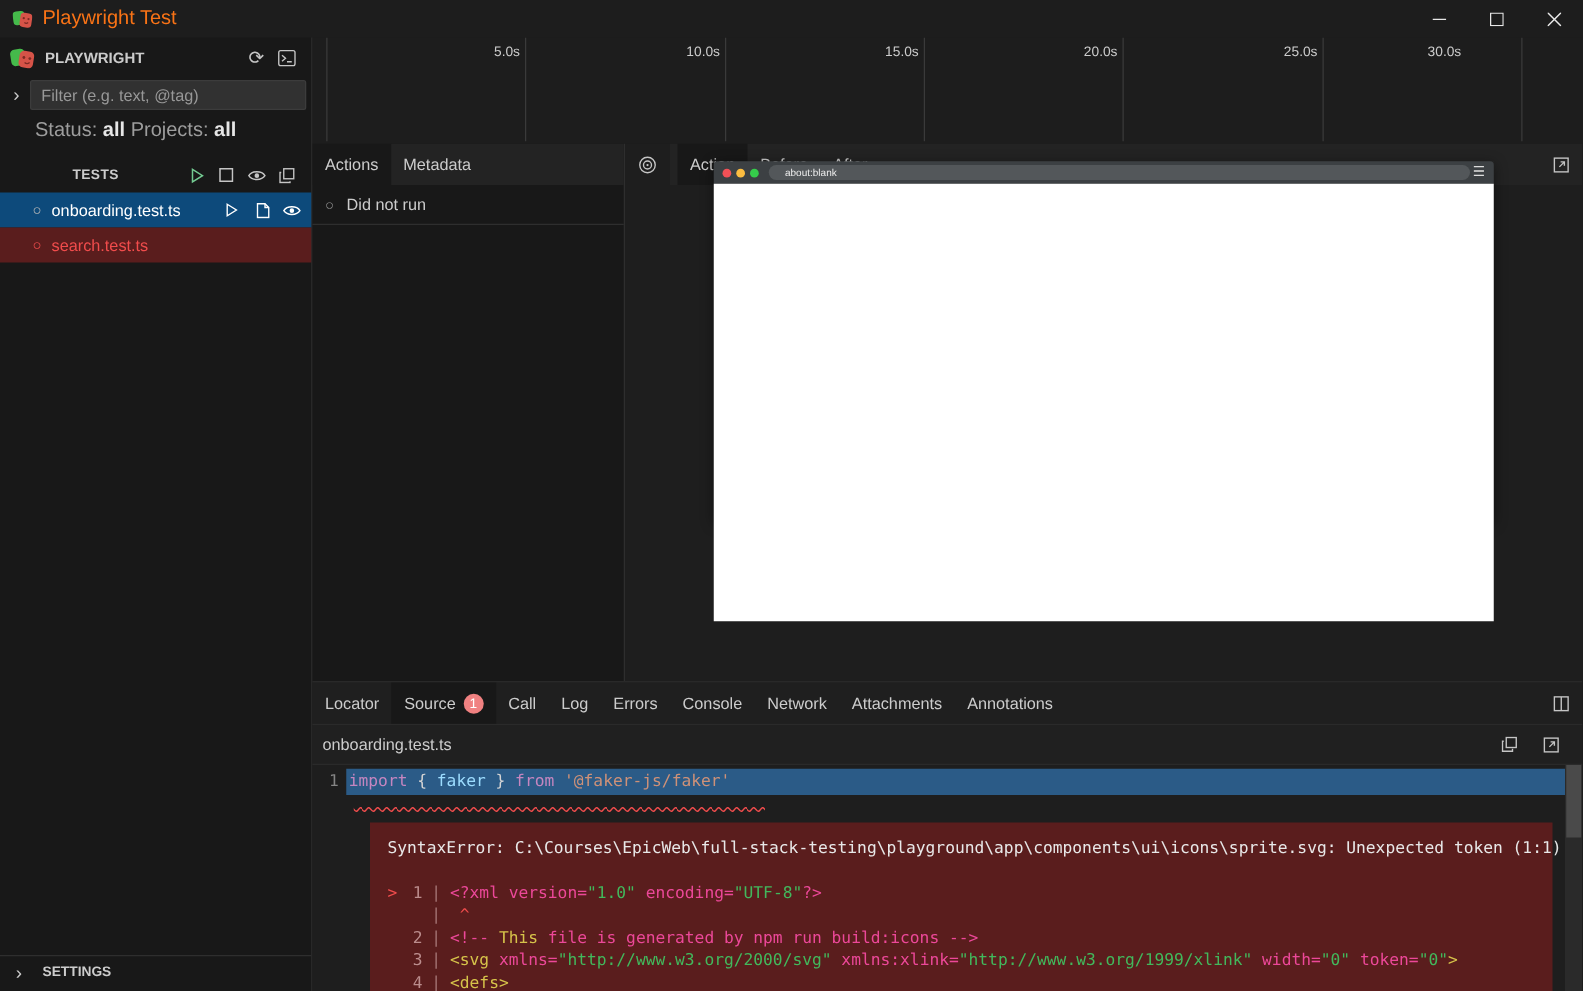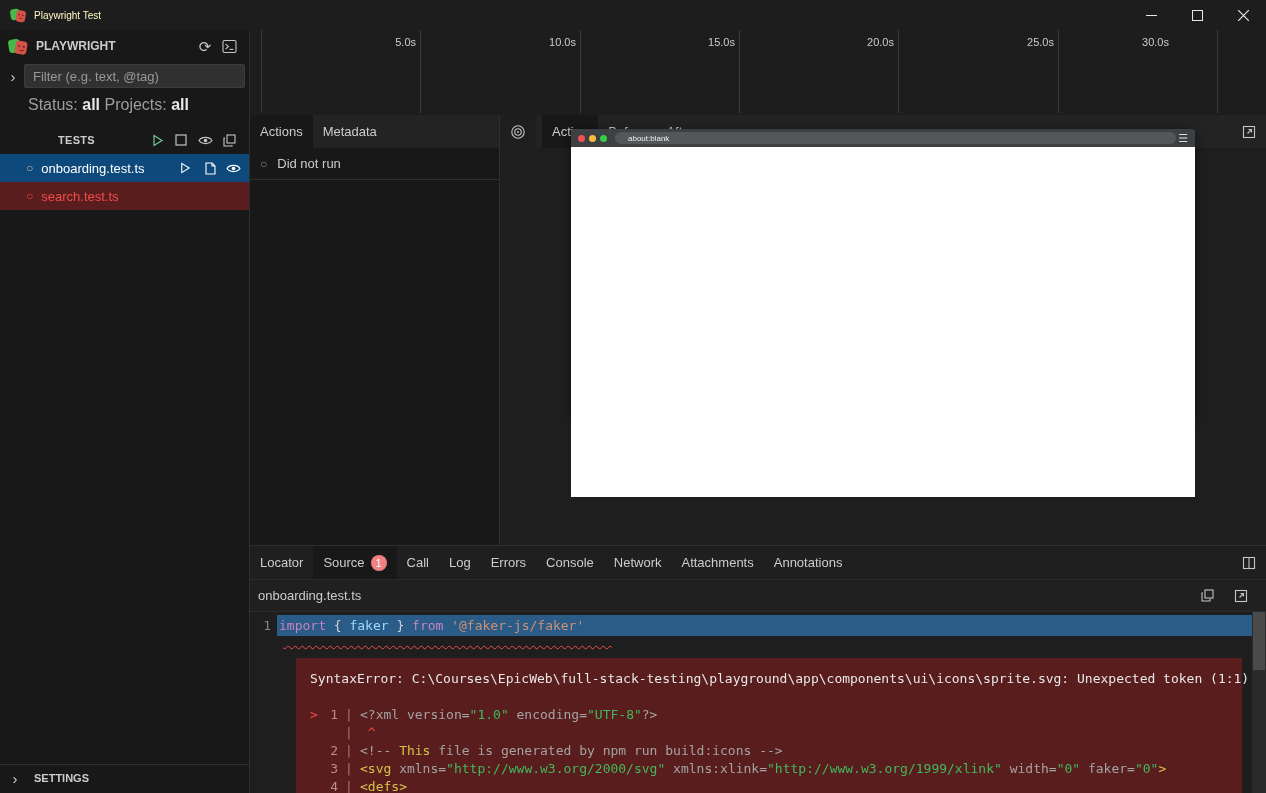--- a/index.html
+++ b/index.html
@@ -7,21 +7,21 @@
   body {
     background:#1e1e1e; color:#cccccc;
     font-family:"Liberation Sans", sans-serif; font-size:13px;
     position:relative; -webkit-font-smoothing:antialiased;
   }
   svg { display:block; }
 
   
   .titlebar { position:absolute; left:0; top:0; width:1266px; height:30px; background:#1d1d1d; display:flex; align-items:center; }
   .titlebar .logo { margin:0 8px 0 10px; }
-  .titlebar .title { font-size:10px; color:#fef9c3; }
+  .titlebar .title { font-size:16px; color:#f97316; }
   .win-controls { position:absolute; right:0; top:0; height:30px; display:flex; }
   .win-btn { width:46px; height:30px; display:flex; align-items:center; justify-content:center; color:#e8e8e8; cursor:pointer; }
 
   
   .sidebar { position:absolute; left:0; top:30px; width:250px; height:763px; background:#181818; border-right:1px solid #2e2e2e; }
   .pw-header { height:32px; display:flex; align-items:center; padding:0 8px; }
   .pw-header .hd-title { font-weight:bold; font-size:12px; color:#cccccc; margin-left:8px; flex:1; }
   .hd-icon { width:24px; height:24px; display:flex; align-items:center; justify-content:center; color:#c5c5c5; cursor:pointer; }
   .refresh-glyph { font-size:15px; line-height:1; }
   .filter-row { display:flex; align-items:center; padding:2px 4px 2px 2px; }
@@ -82,21 +82,21 @@
   .hl { flex:1; background:#2b5b87; margin-right:14px; padding-left:2px; white-space:pre; color:#d4d4d4; }
   .tk-kw { color:#c586c0; } .tk-v { color:#9cdcfe; } .tk-s { color:#ce9178; } .tk-p { color:#d4d4d4; }
   .squiggle-row { height:10px; margin-left:33px; line-height:8px; }
   .squiggle { color:transparent; text-decoration-line:underline; text-decoration-style:wavy; text-decoration-color:#f14c4c; text-decoration-thickness:1px; font-size:12px; letter-spacing:1px; }
   .error-block { margin:12px 24px 0 46px; background:#5a1d1d; padding:12px 16px 14px 14px; color:#e8e8e8; }
   .err-msg { line-height:18px; margin-bottom:18px; white-space:pre; }
   .frame-line { display:flex; height:18px; line-height:18px; white-space:pre; }
   .fr-arrow { width:14px; color:#f14c4c; flex:none; }
   .fr-num { width:14px; text-align:right; color:#bb8d8d; flex:none; }
   .fr-pipe { width:22px; text-align:center; color:#a57575; flex:none; }
-  .tk-d { color:#a3a3a3; } .tk-g { color:#42b85c; } .tk-y { color:#d6c34a; } .tk-r { color:#f14c4c; }
+  .tk-d { color:#ec4899; } .tk-g { color:#42b85c; } .tk-y { color:#d6c34a; } .tk-r { color:#f14c4c; }
   .src-scrollbar { position:absolute; right:0; top:0; width:14px; height:181px; background:#2a2a2a; cursor:pointer; }
   .src-thumb { position:absolute; left:1px; top:0; width:12px; height:58px; background:#4a4a4a; }
 </style>
 </head>
 <body>
 
 <div class="titlebar">
   <span class="logo">
     <svg width="16" height="16" viewBox="0 0 16 16">
       <rect x="0.5" y="2" width="9.5" height="11" rx="3" transform="rotate(-8 5 8)" fill="#45ba4b"></rect>
@@ -371,21 +371,21 @@
       <div class="frame-line">
         <span class="fr-arrow"></span>
         <span class="fr-num">2</span>
         <span class="fr-pipe">|</span>
         <span><span class="tk-d">&lt;!-- </span><span class="tk-y">This</span><span class="tk-d"> file is generated by npm run build:icons --&gt;</span></span>
       </div>
       <div class="frame-line">
         <span class="fr-arrow"></span>
         <span class="fr-num">3</span>
         <span class="fr-pipe">|</span>
-        <span><span class="tk-y">&lt;svg</span><span class="tk-d"> xmlns=</span><span class="tk-g">"http://www.w3.org/2000/svg"</span><span class="tk-d"> xmlns:xlink=</span><span class="tk-g">"http://www.w3.org/1999/xlink"</span><span class="tk-d"> width=</span><span class="tk-g">"0"</span><span class="tk-d"> faker=</span><span class="tk-g">"0"</span><span class="tk-y">&gt;</span></span>
+        <span><span class="tk-y">&lt;svg</span><span class="tk-d"> xmlns=</span><span class="tk-g">"http://www.w3.org/2000/svg"</span><span class="tk-d"> xmlns:xlink=</span><span class="tk-g">"http://www.w3.org/1999/xlink"</span><span class="tk-d"> width=</span><span class="tk-g">"0"</span><span class="tk-d"> token=</span><span class="tk-g">"0"</span><span class="tk-y">&gt;</span></span>
       </div>
       <div class="frame-line">
         <span class="fr-arrow"></span>
         <span class="fr-num">4</span>
         <span class="fr-pipe">|</span>
         <span><span class="tk-y">&lt;defs&gt;</span></span>
       </div>
     </div>
 
     <div class="src-scrollbar">

